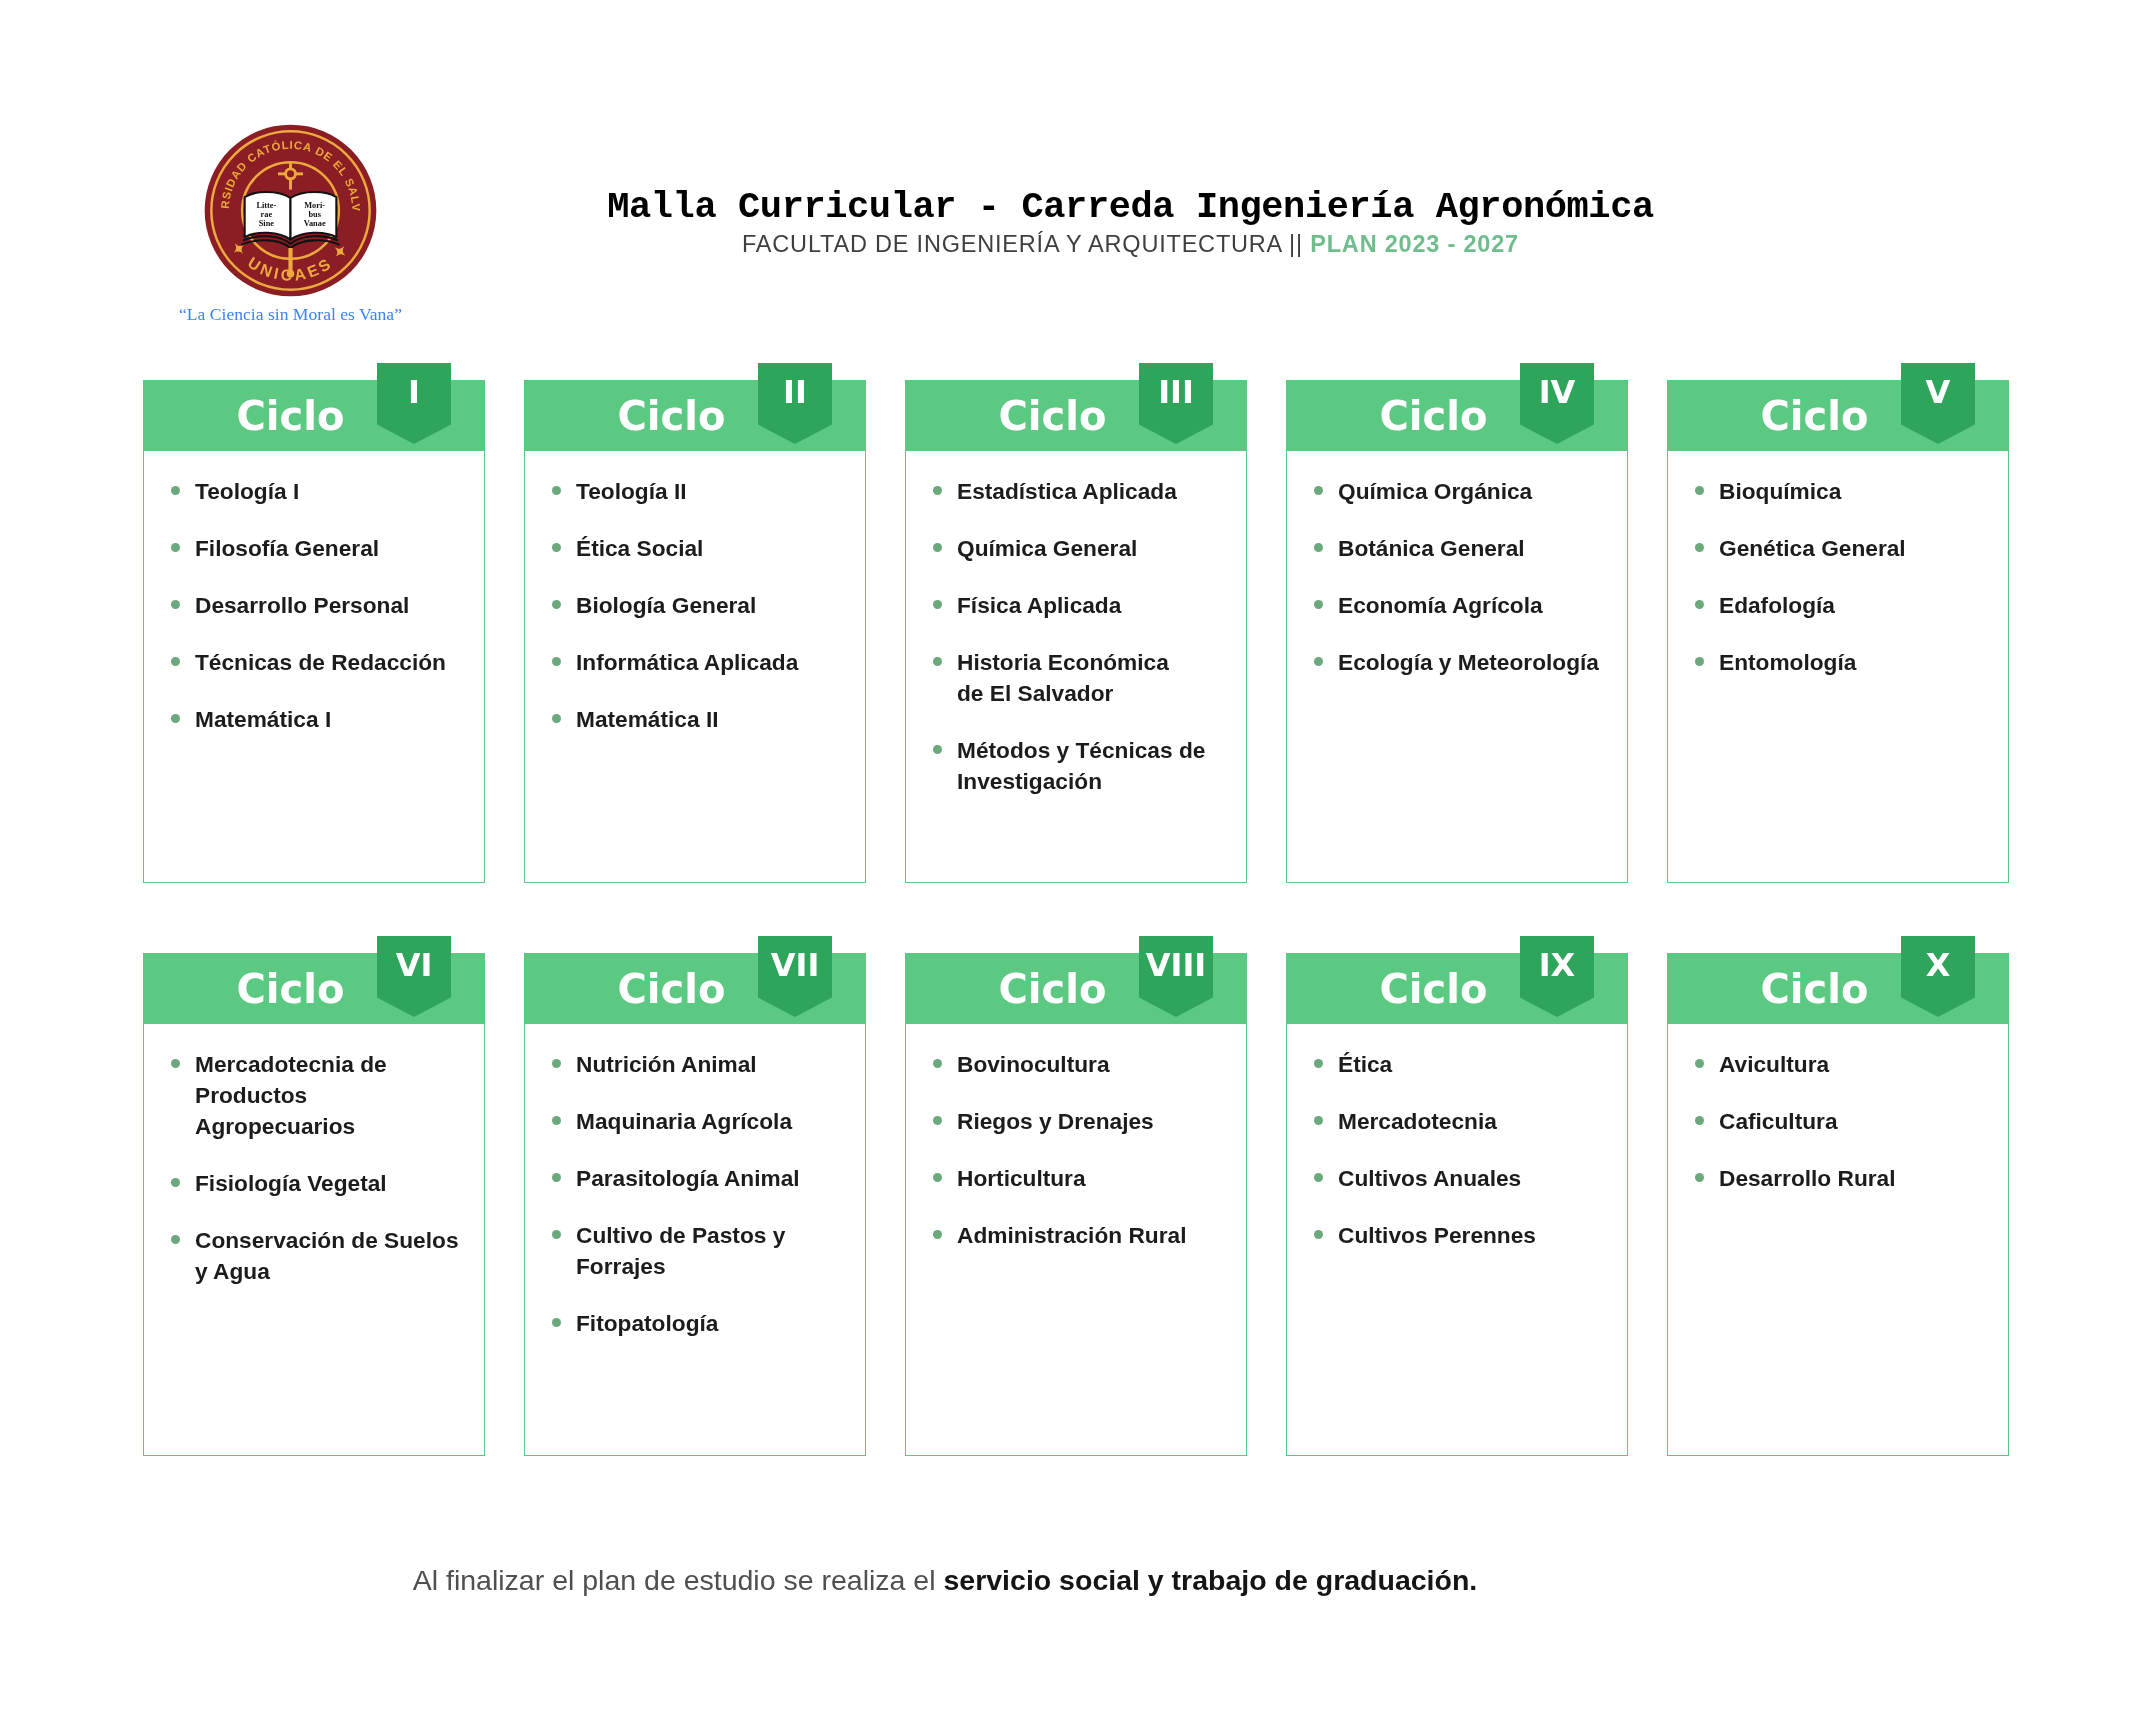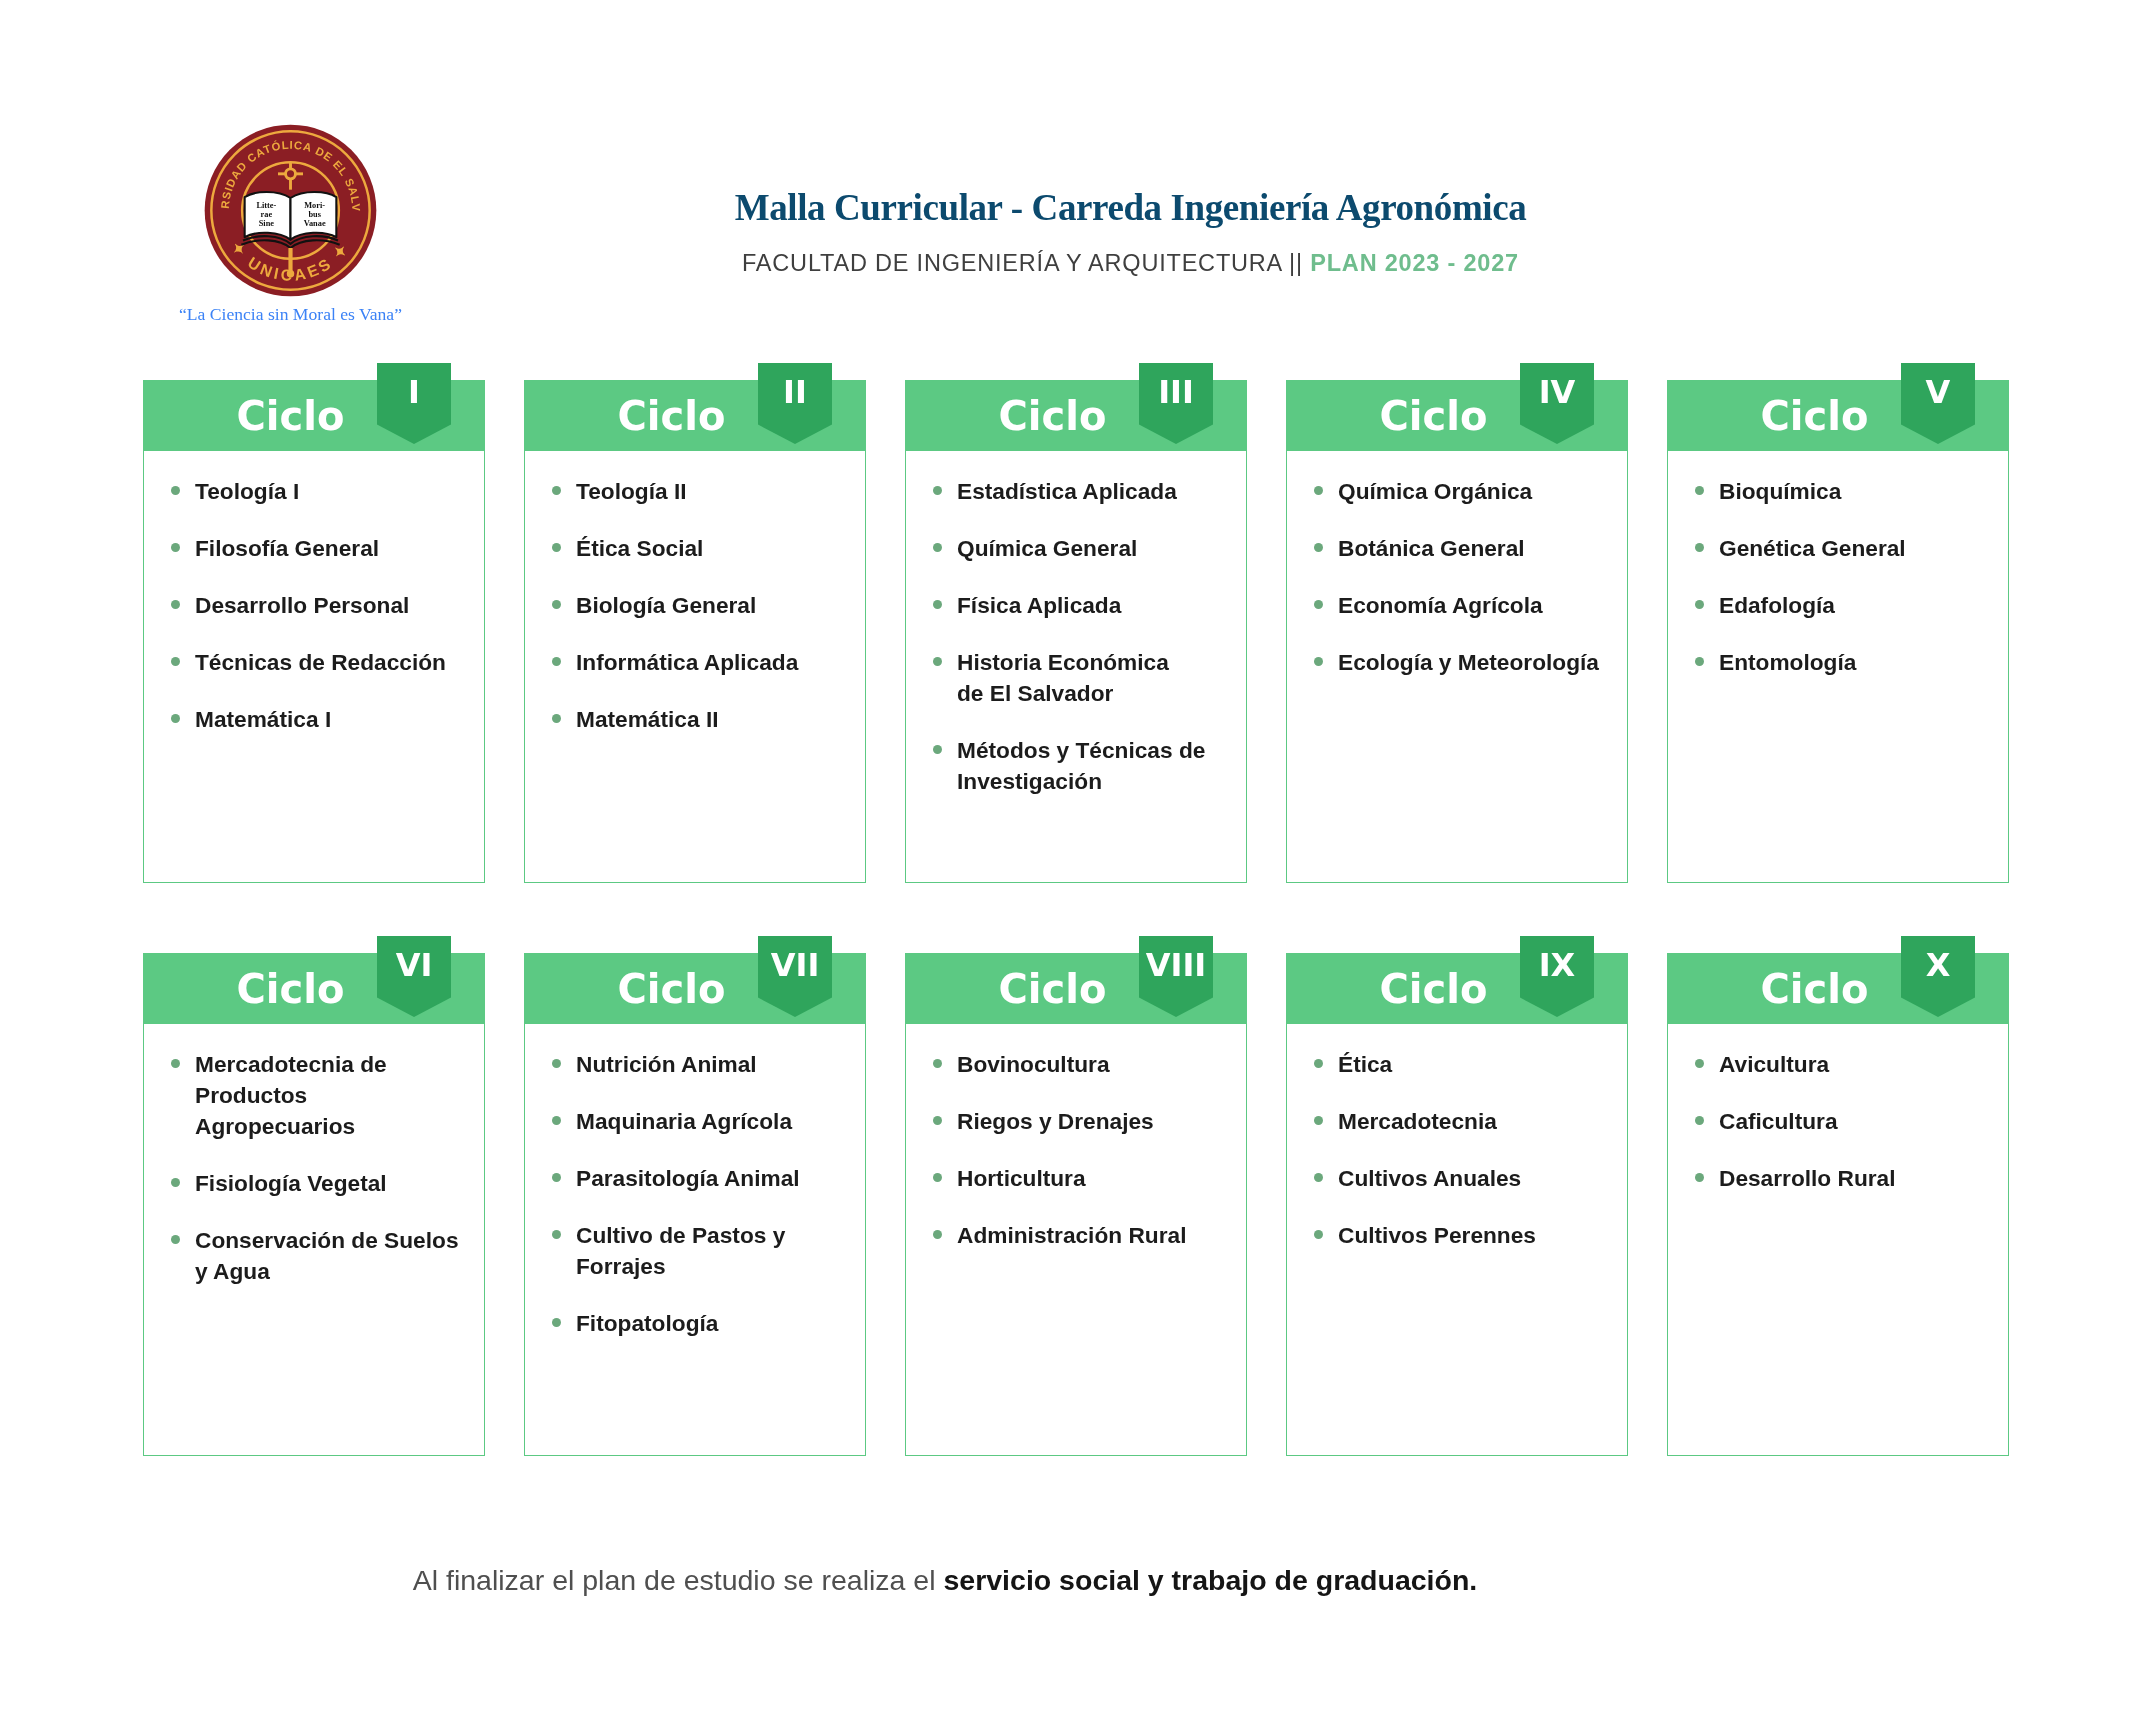--- a/index.html
+++ b/index.html
@@ -9,24 +9,24 @@
   }
 
   
   .logo-wrap{position:absolute;left:203px;top:123px;width:175px;}
   .motto{
     position:absolute;left:169px;top:304px;width:243px;text-align:center;
     font-family:"Liberation Serif",serif;font-size:17.6px;color:#3b82f6;white-space:nowrap;
   }
   .title-block{position:absolute;left:604px;top:186px;width:1053px;text-align:center;}
   .main-title{
-    font-family:Liberation Serif, serif;font-weight:bold;font-size:37px;
-    letter-spacing:-0.4px;color:#0c4a6e;white-space:nowrap;
-  }
-  .subtitle{margin-top:21px;font-size:23.5px;font-weight:400;letter-spacing:0.8px;
+    font-family:Liberation Mono, monospace;font-weight:bold;font-size:37px;
+    letter-spacing:-0.4px;color:#000000;white-space:nowrap;
+  }
+  .subtitle{margin-top:3px;font-size:23.5px;font-weight:400;letter-spacing:0.8px;
     color:#3F3F3F;white-space:nowrap;}
   .subtitle .plan{color:#6FBD8D;font-weight:bold;}
 
   
   .grid{
     position:absolute;left:143px;top:380px;
     display:grid;grid-template-columns:repeat(5,342px);
     grid-auto-rows:503px;column-gap:39px;row-gap:70px;
   }
   .card{position:relative;width:342px;height:503px;}

